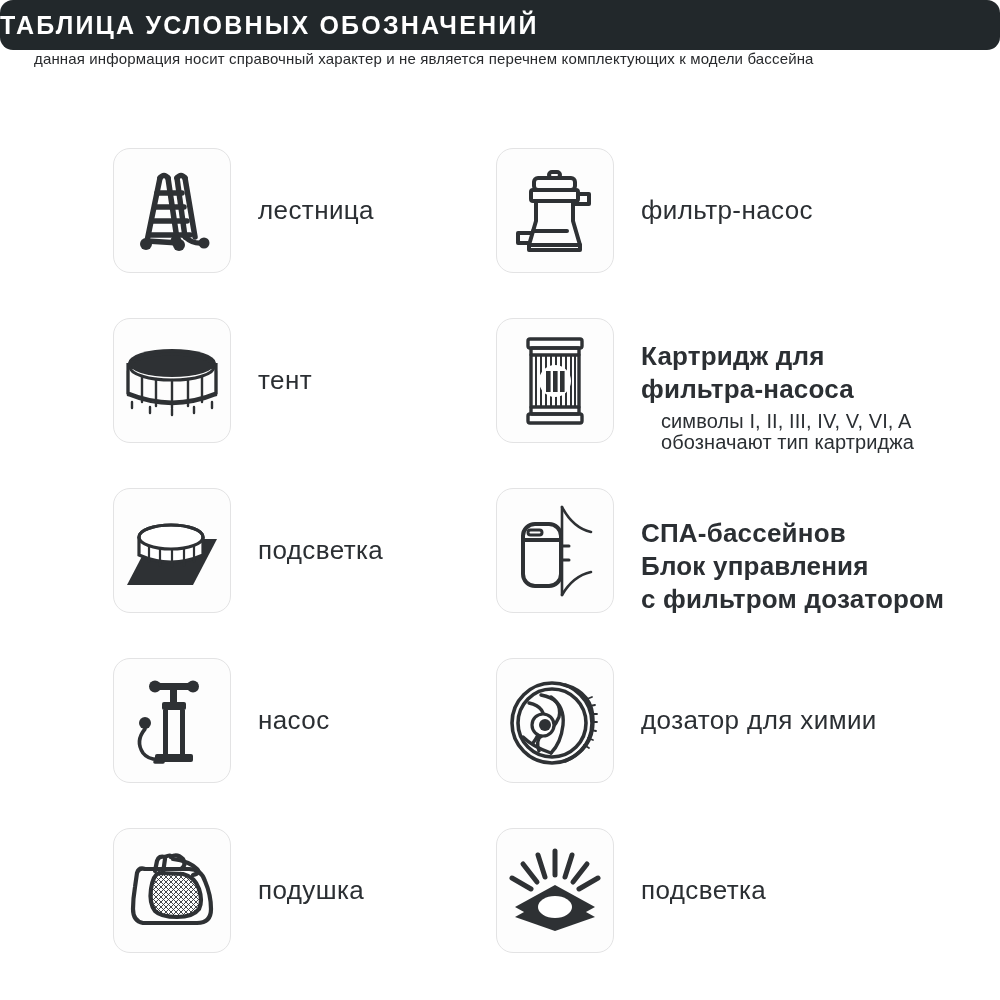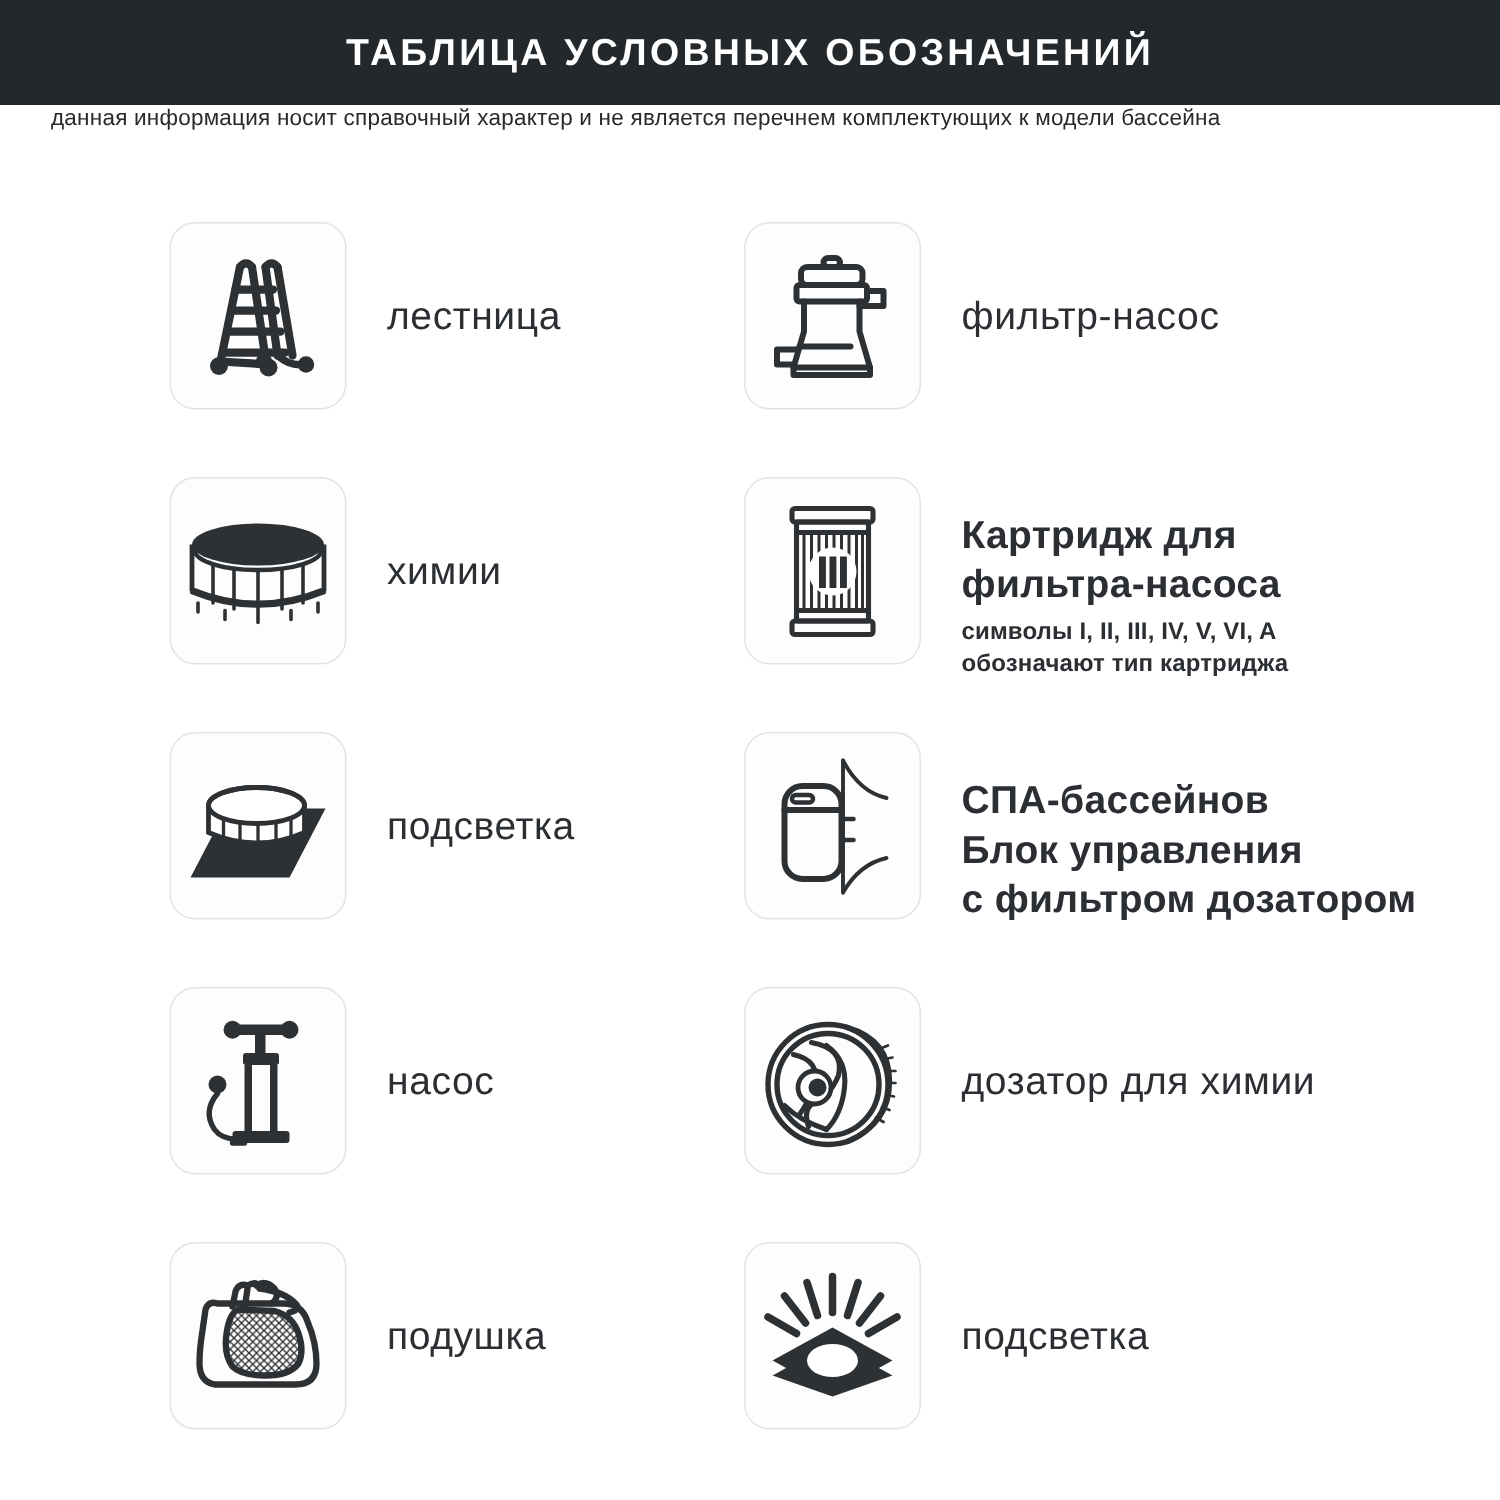--- a/index.html
+++ b/index.html
@@ -17,25 +17,26 @@
   .page {
     position: relative;
     width: 1000px;
     height: 1000px;
     box-sizing: border-box;
     background: #ffffff;
   }
 
   
   .header-bar {
-    height: 70px;
+    height: 50px;
     background: #22282b;
     display: flex;
     align-items: center;
-    justify-content: center;
+    justify-content: flex-start;
+    border-radius: 13px;
   }
   .header-title {
     color: #ffffff;
     font-size: 25px;
     font-weight: bold;
     letter-spacing: 2.2px;
     text-align: center;
     line-height: 1;
     white-space: nowrap;
   }
@@ -101,24 +102,25 @@
   }
   .label.bold {
     font-weight: bold;
     letter-spacing: 0.2px;
     margin-top: 32px;
   }
   .label.bold .ln { display: block; line-height: 33px; }
 
   .sublabel {
     margin-top: 5px;
-    font-size: 16px;
-    font-weight: bold;
+    font-size: 20px;
+    font-weight: normal;
     color: #2b2f33;
     letter-spacing: 0.1px;
+    margin-left: 20px;
   }
   .sublabel .ln { display: block; line-height: 21px; white-space: nowrap; }
 
   .ink { stroke: #2e3134; fill: none; stroke-linecap: round; stroke-linejoin: round; }
   .ink-f { fill: #2e3134; stroke: none; }
 </style>
 </head>
 <body>
 
 <div class="page">
@@ -212,21 +214,21 @@
                 <path d="M10 57 L10 63"></path>
                   <path d="M28 62 L28 68"></path>
                 <path d="M50 64 L50 70"></path>
                   <path d="M72 62 L72 68"></path>
                 <path d="M90 57 L90 63"></path>
               </g>
             </svg>
           </span>
         </div>
         <div class="text-block">
-          <div class="label">химии</div>
+          <div class="label">тент</div>
         </div>
       </div>
 
       <div class="cell right">
         <div class="tile">
           <span>
             <svg width="80" height="96" viewBox="0 0 80 96">
               <g class="ink" stroke-width="3.4">
                 <rect x="13" y="6" width="54" height="9" rx="2"></rect>
                 <rect x="16" y="15" width="48" height="7" rx="1"></rect>

